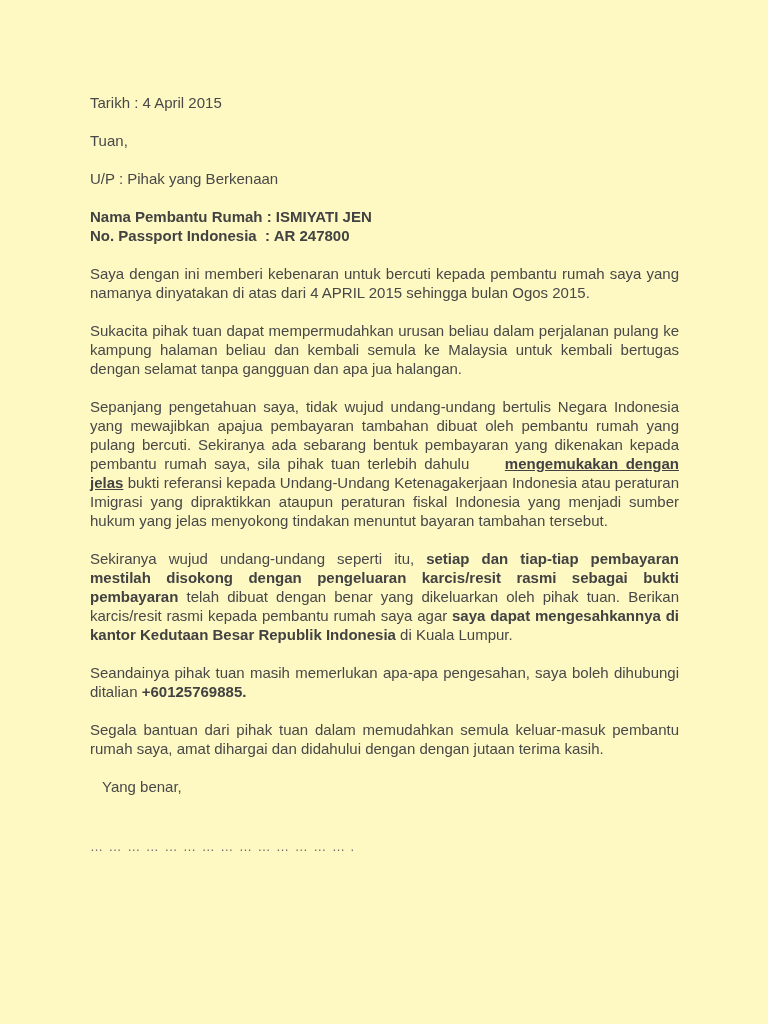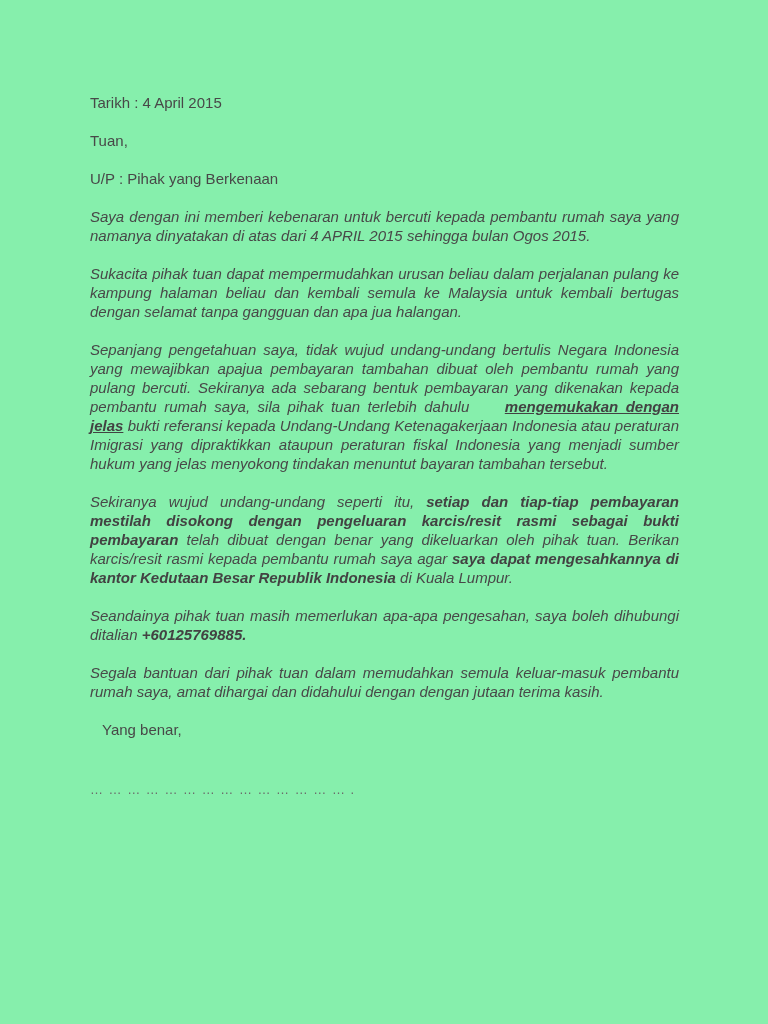--- a/index.html
+++ b/index.html
@@ -4,21 +4,21 @@
 <style>
   html, body {
     margin: 0;
     padding: 0;
     background: #ffffff;
   }
   .page {
     position: relative;
     width: 768px;
     height: 1024px;
-    background: #86efac;
+    background: #fef9c3;
     overflow: hidden;
     font-family: "Liberation Sans", "DejaVu Sans", sans-serif;
     color: #484848;
   }
   .content {
     position: absolute;
     left: 90px;
     top: 93px;
     width: 589px;
     font-size: 15px;
@@ -32,21 +32,20 @@
     margin: 0;
     white-space: pre-wrap;
   }
   .bold {
     font-weight: bold;
     color: #424242;
   }
   .para {
     margin: 19px 0 0 0;
     text-align: justify;
-    font-style: italic;
   }
   .bu {
     font-weight: bold;
     text-decoration: underline;
     color: #424242;
     margin-left: 28px;
   }
   .b {
     font-weight: bold;
     color: #424242;
@@ -75,20 +74,22 @@
 <div class="page">
   <div class="content">
 
     <div class="line">Tarikh : 4 April 2015</div>
 
     <div class="line">Tuan,</div>
 
     <div class="line">U/P : Pihak yang Berkenaan</div>
 
 
+    <div class="tight bold">Nama Pembantu Rumah : ISMIYATI JEN</div>
+    <div class="tight bold">No. Passport Indonesia  : AR 247800</div>
 
     <p class="para">Saya dengan ini memberi kebenaran untuk bercuti kepada pembantu rumah saya yang namanya dinyatakan di atas dari 4 APRIL 2015 sehingga bulan Ogos 2015.</p>
 
     <p class="para">Sukacita pihak tuan dapat mempermudahkan urusan beliau dalam perjalanan pulang ke kampung halaman beliau dan kembali semula ke Malaysia untuk kembali bertugas dengan selamat tanpa gangguan dan apa jua halangan.</p>
 
     <p class="para"><span>Sepanjang pengetahuan saya, tidak wujud undang-undang bertulis Negara Indonesia yang mewajibkan apajua pembayaran tambahan dibuat oleh pembantu rumah yang pulang bercuti. Sekiranya ada sebarang bentuk pembayaran yang dikenakan kepada pembantu rumah saya, sila pihak tuan terlebih dahulu </span><span class="bu">mengemukakan dengan jelas</span><span> bukti referansi kepada Undang-Undang Ketenagakerjaan Indonesia atau peraturan Imigrasi yang dipraktikkan ataupun peraturan fiskal Indonesia yang menjadi sumber hukum yang jelas menyokong tindakan menuntut bayaran tambahan tersebut.</span></p>
 
     <p class="para"><span>Sekiranya wujud undang-undang seperti itu, </span><span class="b">setiap dan tiap-tiap pembayaran mestilah disokong dengan pengeluaran karcis/resit rasmi sebagai bukti pembayaran</span><span> telah dibuat dengan benar yang dikeluarkan oleh pihak tuan. Berikan karcis/resit rasmi kepada pembantu rumah saya agar </span><span class="b">saya dapat mengesahkannya di kantor Kedutaan Besar Republik Indonesia</span><span> di Kuala Lumpur.</span></p>
 
     <p class="para"><span>Seandainya pihak tuan masih memerlukan apa-apa pengesahan, saya boleh dihubungi ditalian </span><span class="b">+60125769885.</span></p>

